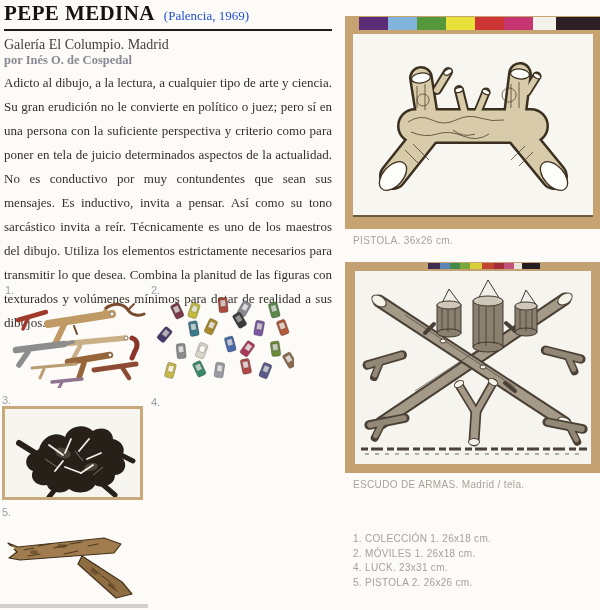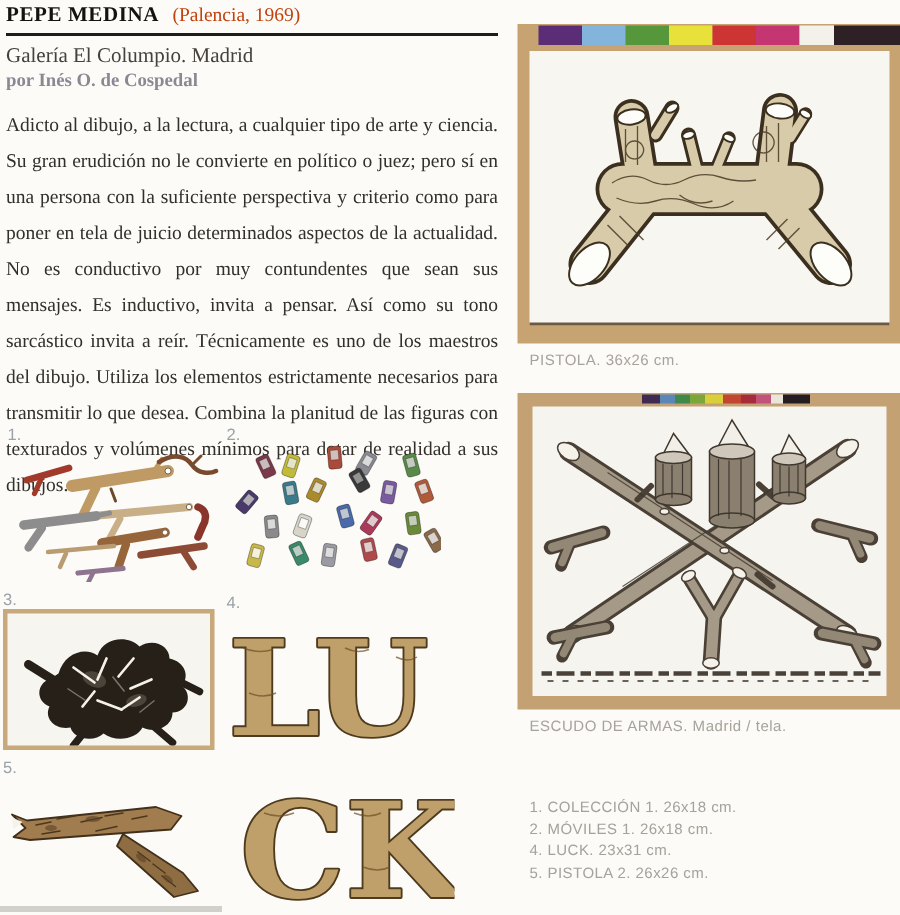--- a/index.html
+++ b/index.html
@@ -1,21 +1,21 @@
 <!DOCTYPE html>
 <html><head>
 <meta charset="utf-8">
 <style>
   html,body{margin:0;padding:0;}
   #canvas{position:relative;width:600px;height:610px;background:#fcfbf7;overflow:hidden;
           font-family:"Liberation Serif",serif;}
   
   .hdr{position:absolute;left:4px;top:1px;width:328px;}
-  .artist{font-weight:bold;font-size:14px;letter-spacing:.4px;color:#16120e;display:inline;text-align:center;}
-  .origin{font-size:13px;color:#c2410c;display:inline;margin-left:5px;}
+  .artist{font-weight:bold;font-size:21px;letter-spacing:.4px;color:#16120e;display:inline;text-align:center;}
+  .origin{font-size:13px;color:#1d4ed8;display:inline;margin-left:5px;}
   .rule{height:2px;background:#221c18;margin-top:3px;}
   .gallery{font-size:14px;color:#46413a;margin-top:6px;}
   .byline{font-weight:bold;font-size:12.5px;margin-top:0;}
   .body-text{position:absolute;left:4px;top:71px;width:328px;font-size:13px;line-height:24px;
              color:#33302b;text-align:justify;}
   
   .tlabel{position:absolute;font-family:"Liberation Sans",sans-serif;font-size:11px;color:#9aa1a8;}
   .thumb{position:absolute;}
   .frame3{position:absolute;left:2px;top:406px;width:135px;height:88px;border:3px solid #c8a97b;
           background:#f7f5f0;}
@@ -202,37 +202,20 @@
       </g>
       <g stroke="#7a756b" stroke-width="1" fill="none">
         <path d="M40 50 l12 8"></path>
           <path d="M98 58 l-10 8"></path>
           <path d="M70 42 l8 10"></path>
       </g>
     </svg>
   </div>
 
   <div class="tlabel" style="left:151px;top:396px">4.</div>
-  <div class="thumb" style="left:146px;top:402px">
-    <svg width="157" height="208" viewBox="0 0 157 208">
-      <g font-family="'DejaVu Serif',serif" font-weight="bold" font-size="88" fill="#bfa06a" stroke="#4e3a1d" stroke-width="2.5" stroke-linejoin="round" paint-order="stroke">
-        <text x="6" y="88">LU</text>
-        <text x="14" y="196">CK</text>
-      </g>
-      <g stroke="#6b4f28" stroke-width="1" fill="none" opacity=".7">
-        <path d="M16 30 q10 4 20 1"></path>
-          <path d="M20 60 q10 4 18 0"></path>
-        <path d="M84 30 q8 4 16 1"></path>
-          <path d="M118 36 q8 4 14 0"></path>
-        <path d="M30 140 q10 4 20 0"></path>
-          <path d="M90 140 q10 4 18 0"></path>
-          <path d="M96 176 q10 4 18 0"></path>
-      </g>
-    </svg>
-  </div>
 
   <div class="tlabel" style="left:2px;top:506px">5.</div>
   <div class="thumb" style="left:4px;top:516px">
     <svg width="142" height="88" viewBox="0 0 142 88">
       <path d="M4 27 L14 31 L100 22 L117 28 L110 37 L16 44 L5 42 L13 36 Z" fill="#a07c4e" stroke="#43301a" stroke-width="1.2" stroke-linejoin="round"></path>
       <path d="M78 40 L118 66 L128 78 L112 82 L74 48 Z" fill="#8f6d42" stroke="#43301a" stroke-width="1.2" stroke-linejoin="round"></path>
       <polygon points="4,29 11,32 5,37" fill="#f5f2ea"></polygon>
       <g stroke="#4c371c" stroke-width="1" fill="none" stroke-linecap="round">
         <path d="M20 34 l10 -2"></path>
           <path d="M34 30 l12 -2"></path>

